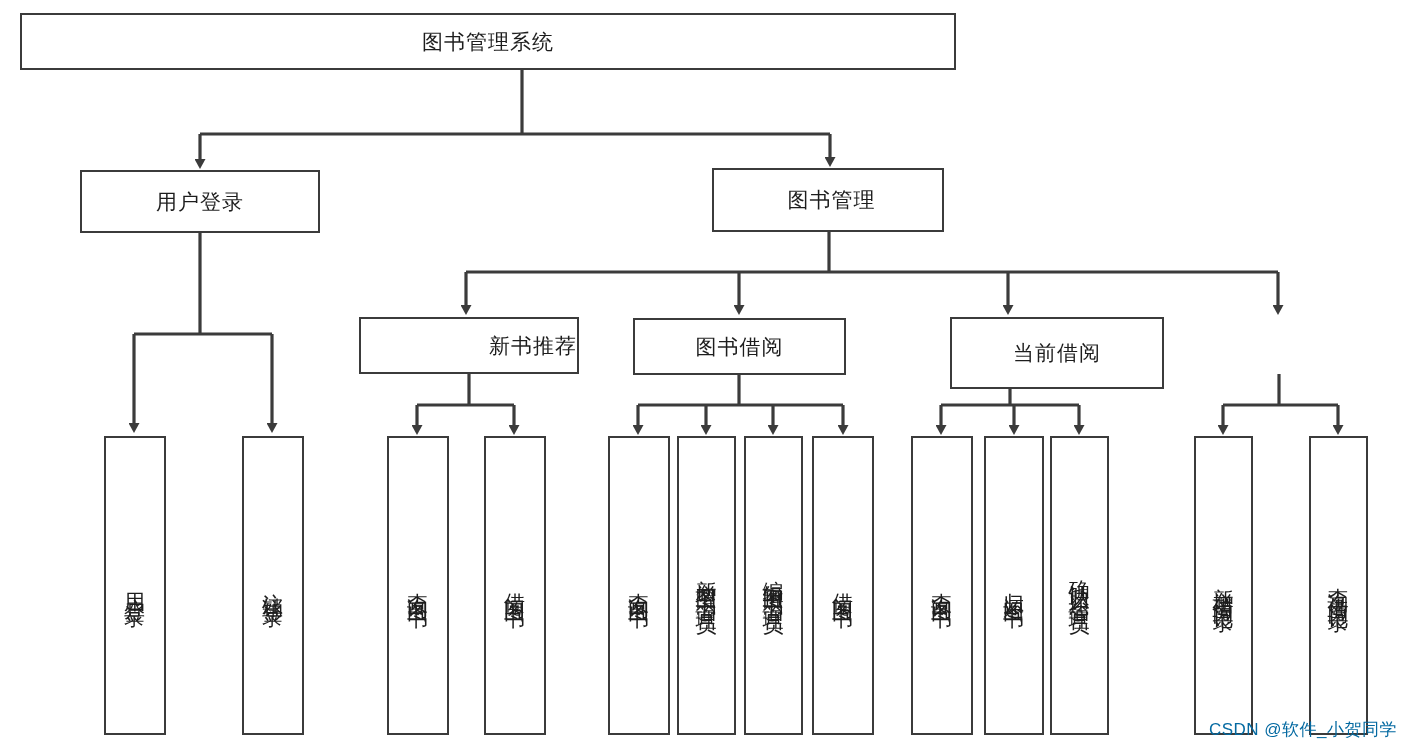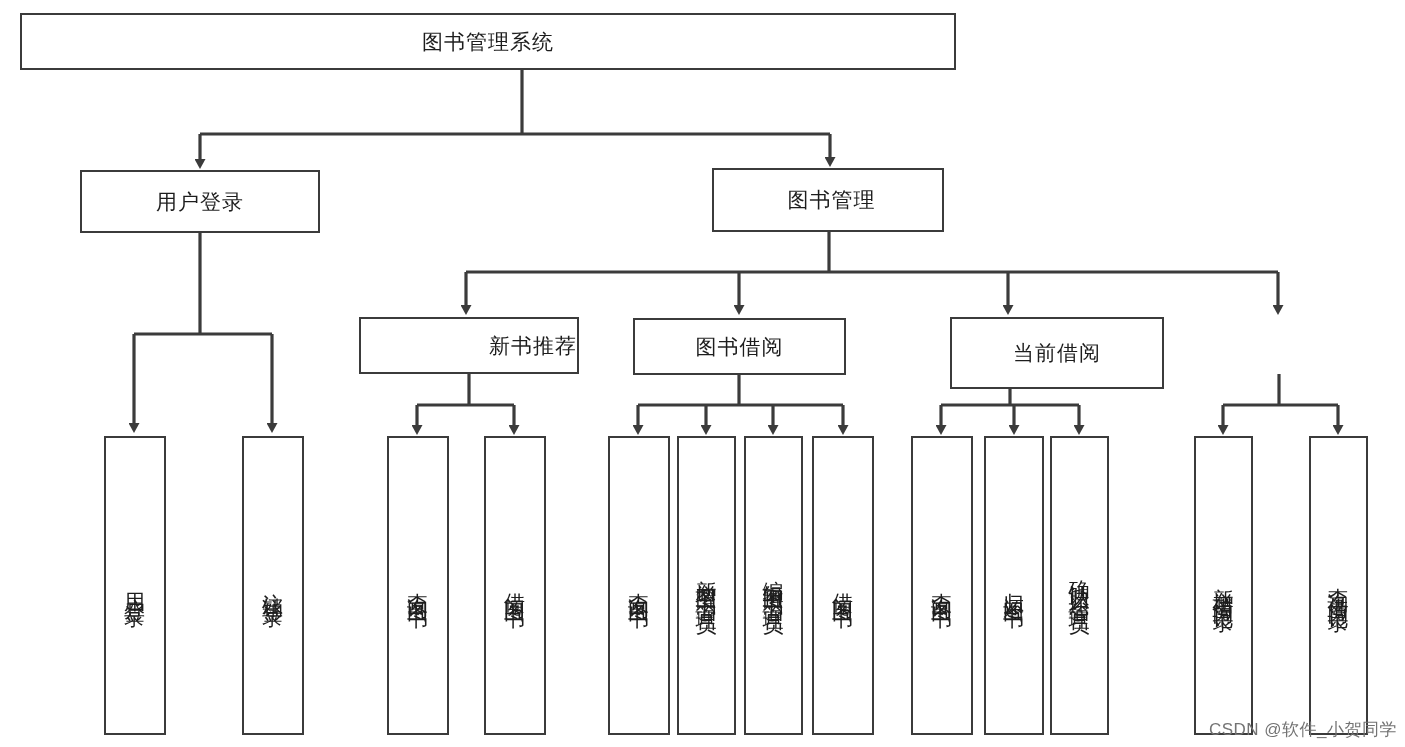--- a/index.html
+++ b/index.html
@@ -47,21 +47,21 @@
     letter-spacing: 5px;
     line-height: 1;
     white-space: nowrap;
     padding: 4px 0;
   }
   #watermark {
     position: absolute;
     right: 8px;
     bottom: 6px;
     font-size: 17px;
-    color: #737373;
+    color: #0369a1;
     letter-spacing: 0.5px;
     white-space: nowrap;
     user-select: none;
     margin-left: 12px;
   }
 </style>
 </head>
 <body>
 
 <div id="canvas">

